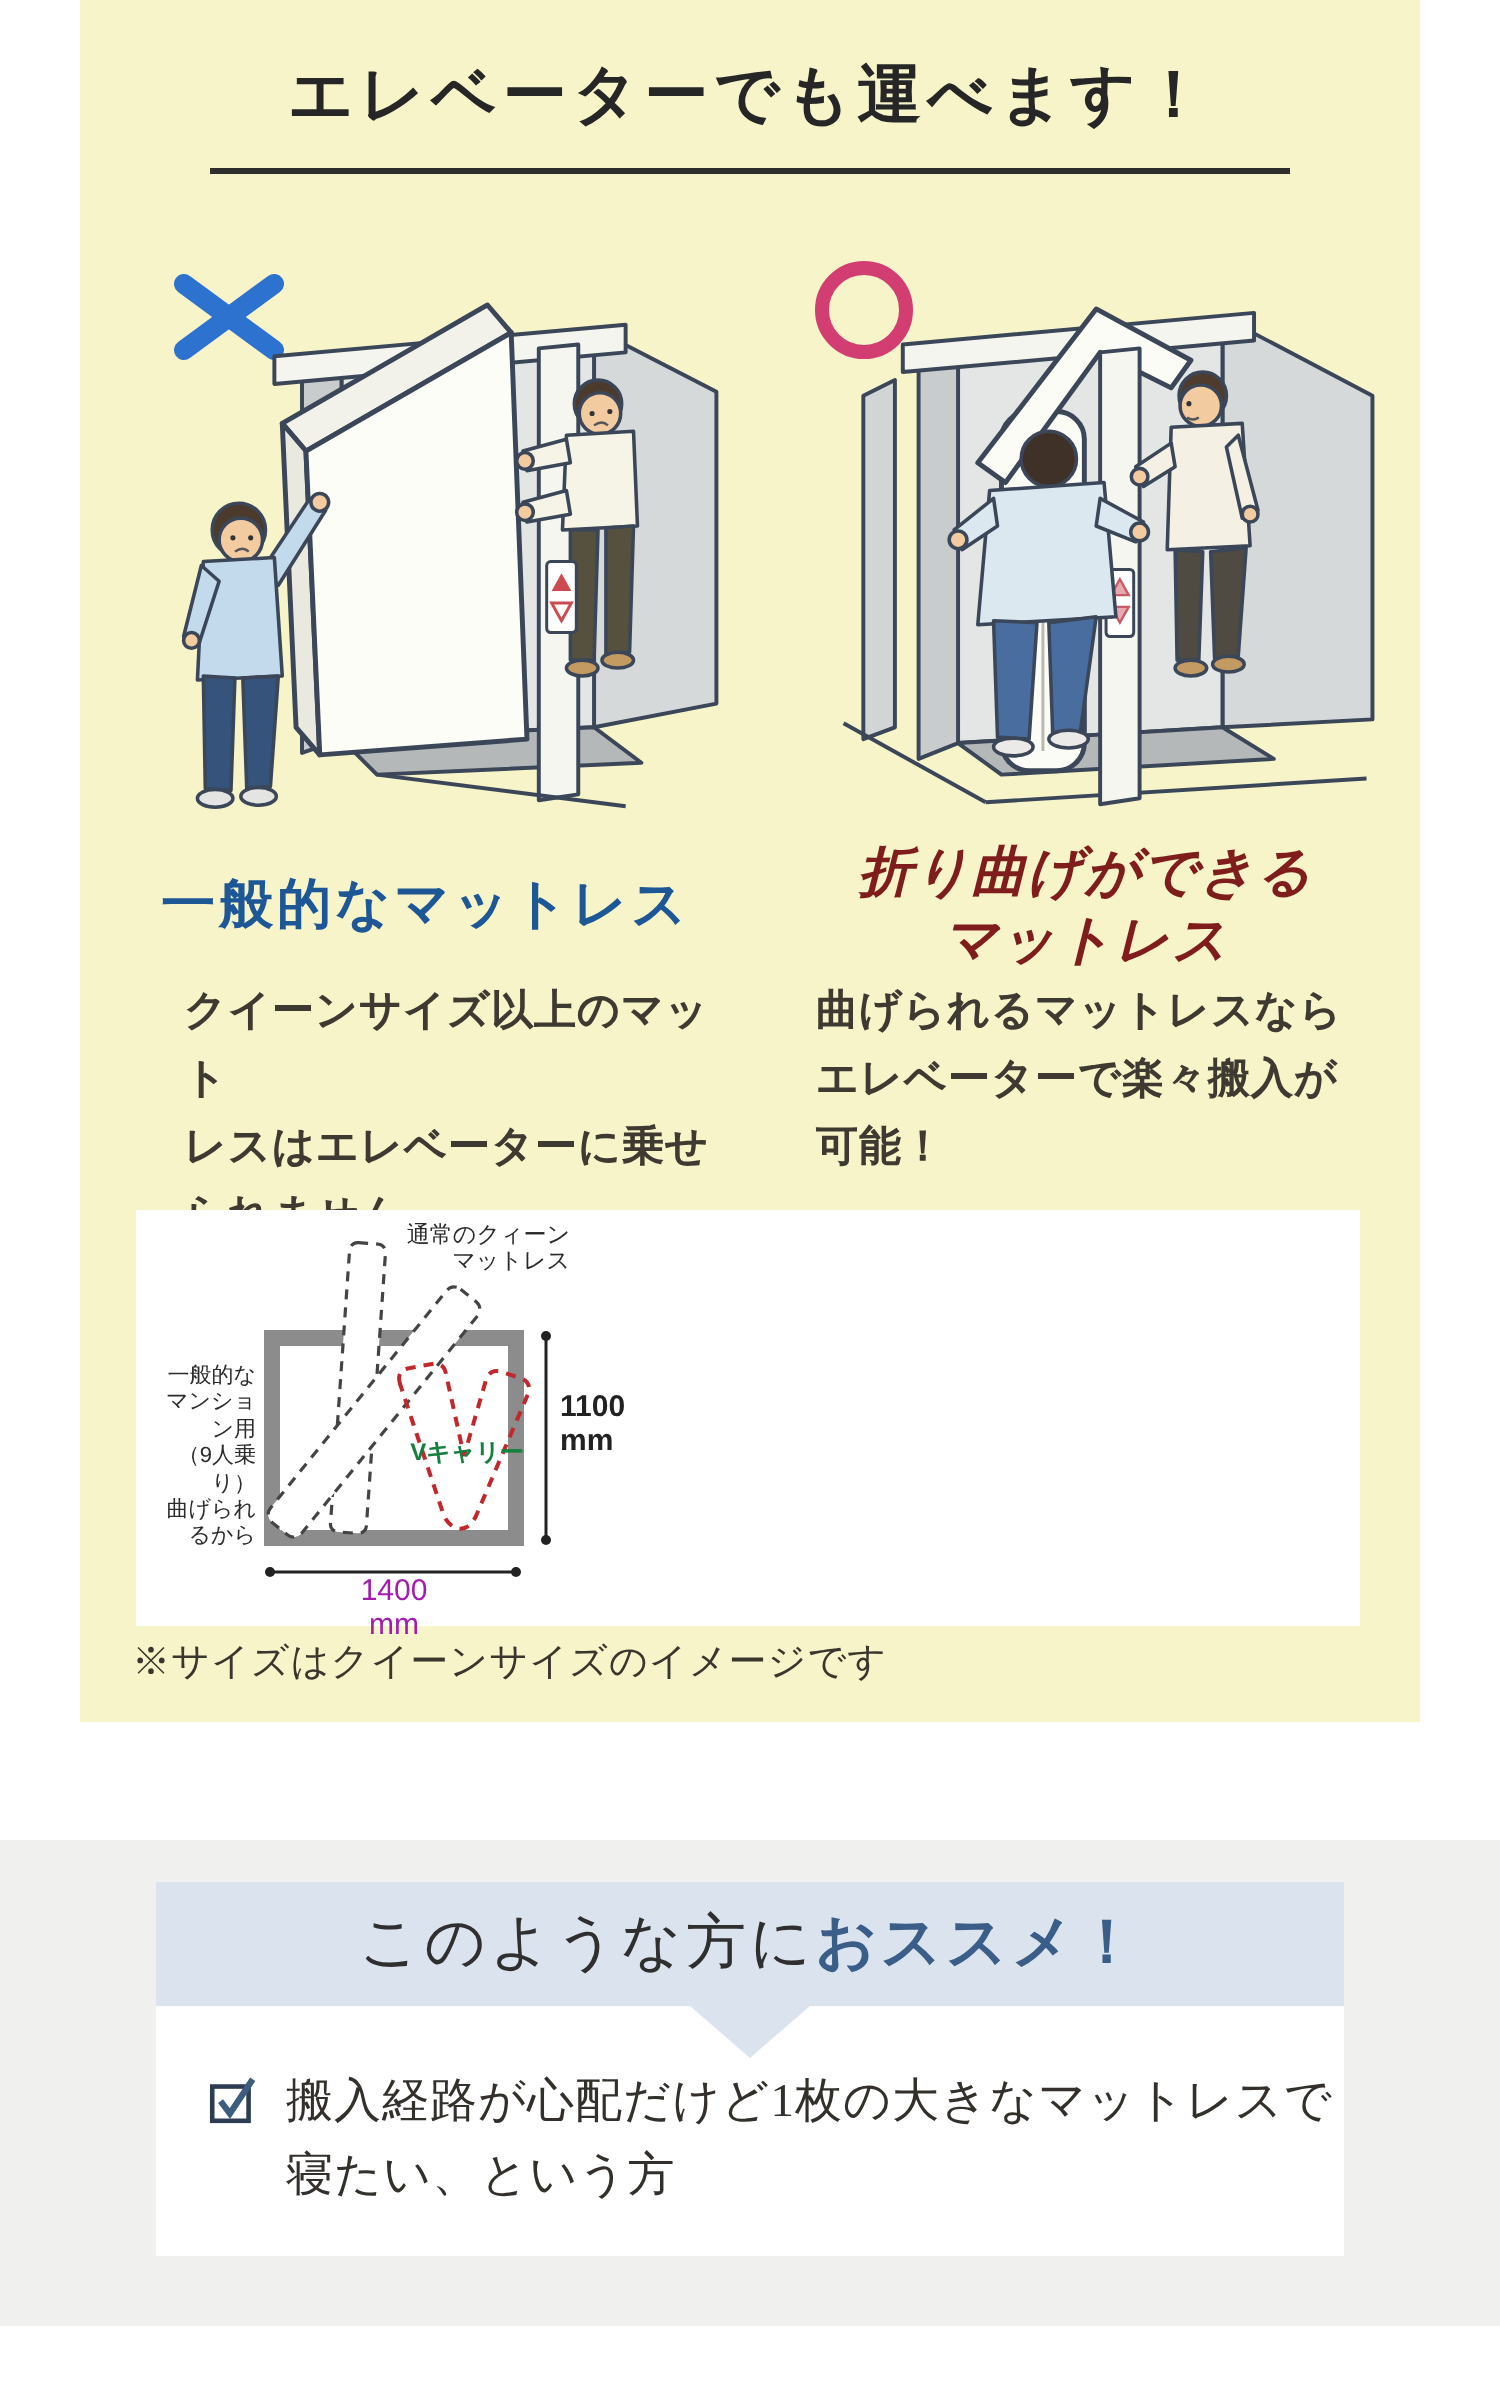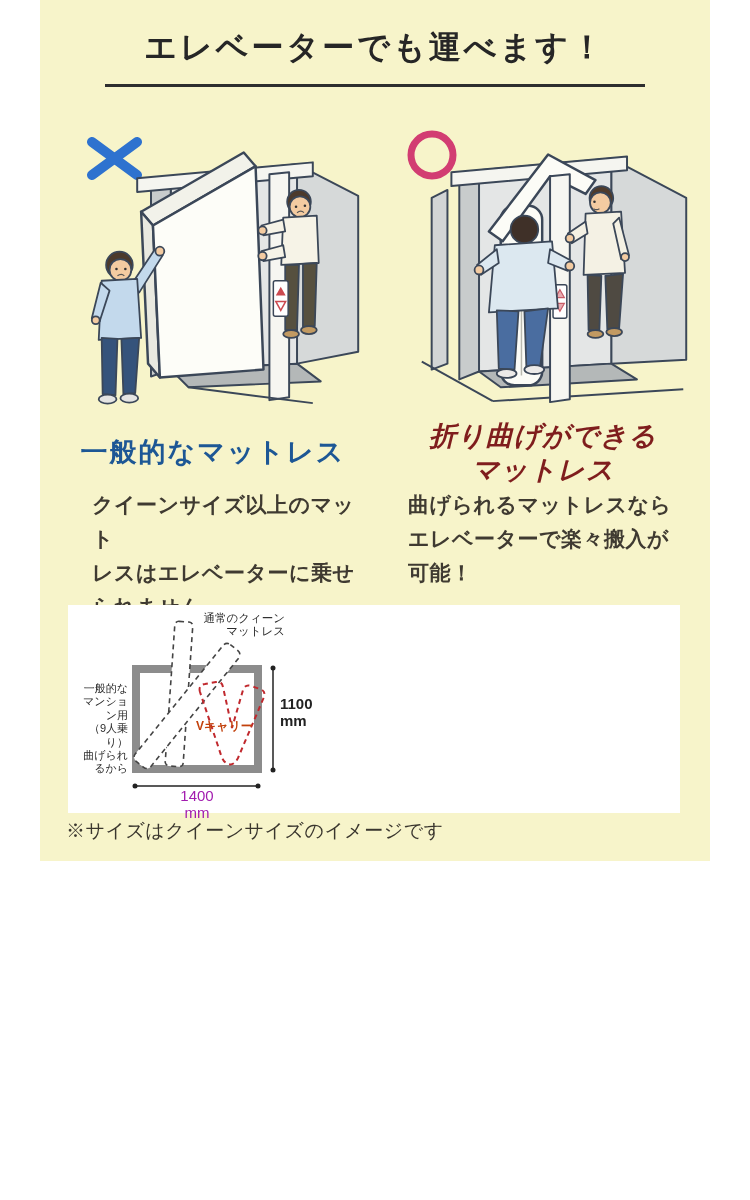--- a/index.html
+++ b/index.html
@@ -25,21 +25,21 @@
   .desc{position:absolute;top:488px;font-size:21px;line-height:1.62;color:#3f3a31;letter-spacing:0.5px;font-weight:bold;}
   .desc-bad{left:52px;width:280px;}
   .desc-good{left:368px;width:290px;}
 
   
   .whitebox{position:absolute;left:28px;top:605px;width:612px;height:208px;background:#ffffff;}
   .diagram{position:absolute;left:12px;top:5px;width:245px;height:200px;}
   .dg-label{position:absolute;color:#2b2b2b;font-family:"Liberation Sans","DejaVu Sans",sans-serif;}
   .dg-queen{left:100px;top:2px;width:105px;text-align:right;font-size:11.5px;line-height:1.15;}
   .dg-elev{left:-2px;top:72px;width:50px;text-align:right;font-size:11px;line-height:1.22;}
-  .dg-vcarry{left:116px;top:108px;width:66px;text-align:left;font-size:12px;font-weight:700;color:#c2410c;}
+  .dg-vcarry{left:116px;top:108px;width:66px;text-align:right;font-size:12px;font-weight:700;color:#15803d;}
   .dg-height{left:200px;top:86px;width:44px;font-size:15px;line-height:1.1;font-weight:700;color:#222;}
   .dg-width{left:52px;top:178px;width:130px;text-align:center;font-size:15px;line-height:1.1;font-weight:400;color:#a21caf;}
   .box-text1{position:absolute;left:265px;top:38px;font-size:23px;line-height:1.6;color:#3a362e;letter-spacing:0.5px;}
   .box-text2{position:absolute;left:265px;top:132px;font-size:29px;font-weight:700;color:#3e5c7d;letter-spacing:1px;}
 
   .note{position:absolute;left:26px;top:818px;font-size:19px;color:#3a362e;letter-spacing:0.5px;}
 
   
   .recommend{position:absolute;left:0;top:920px;width:750px;height:243px;background:#f0f0ef;}
   .rec-band{position:absolute;left:78px;top:21px;width:594px;height:62px;background:#dbe3ee;
@@ -233,14 +233,30 @@
         <div class="dg-label dg-height ml">1100
 mm</div>
         <div class="dg-label dg-width ml">1400
 mm</div>
       </div>
     </div>
 
     <div class="note">※サイズはクイーンサイズのイメージです</div>
   </div>
 
+  <div class="recommend">
+    <div class="rec-band">
+      <span>このような方に</span><span class="rec-accent">おススメ！</span>
+    </div>
+    <div class="rec-body">
+      <div class="rec-item">
+        <svg class="rec-check" viewBox="0 0 26 26">
+          <rect x="3" y="7" width="17.5" height="16.5" fill="#ffffff" stroke="#2c3c52" stroke-width="2.2"></rect>
+          <polyline points="7,14 11.5,20 22.5,3.5" fill="none" stroke="#3e5c80" stroke-width="3"></polyline>
+        </svg>
+        <div class="rec-text ml">搬入経路が心配だけど1枚の大きなマットレスで
+寝たい、という方</div>
+      </div>
+    </div>
+    <div class="rec-tri"></div>
+  </div>
 
 </div>
 
 </body></html>

